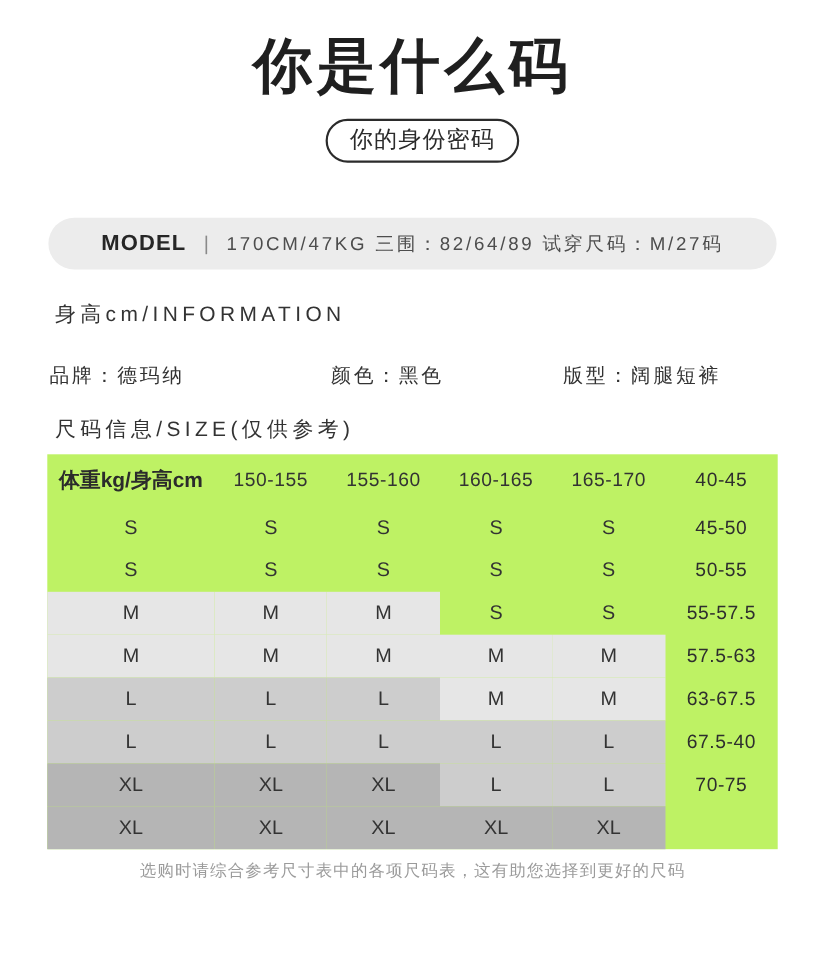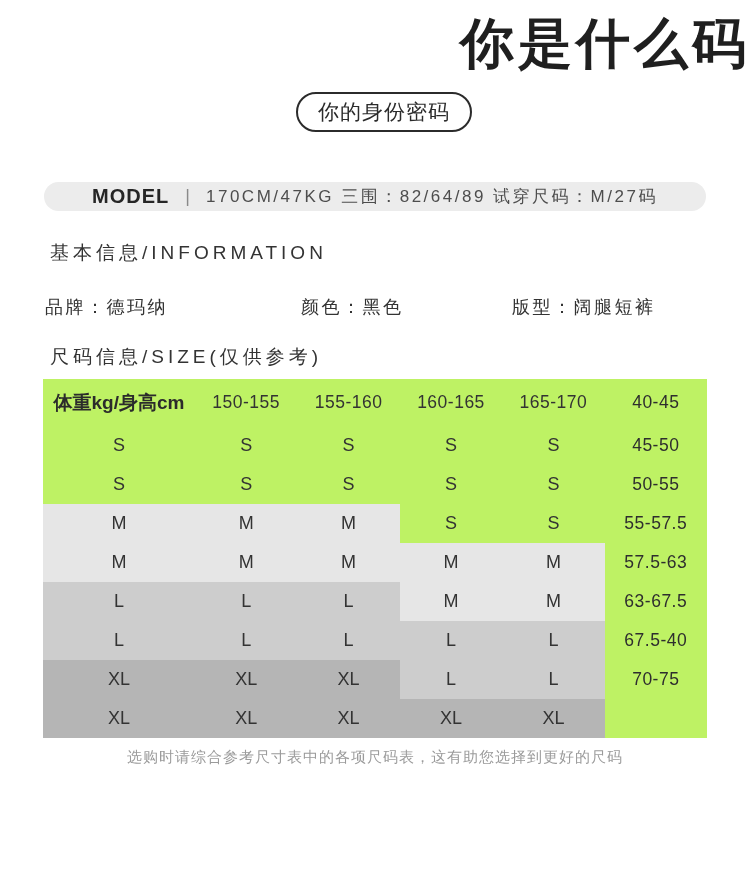--- a/index.html
+++ b/index.html
@@ -6,22 +6,22 @@
   html, body { width: 750px; background: #ffffff; }
   body {
     height: 877px;
     overflow: hidden;
     font-family: "Liberation Sans", sans-serif;
     position: relative;
   }
 
   
   .page-title {
-    margin-top: 12px;
-    text-align: right;
+    margin-top: 28px;
+    text-align: center;
     font-family: "DejaVu Serif", "Liberation Serif", serif;
     font-weight: bold;
     font-size: 54px;
     line-height: 1.15;
     letter-spacing: 4px;
     color: #1f1f1f;
   }
 
   
   .pill-wrap { text-align: center; margin-top: 18px; padding-left: 18px; }
@@ -32,21 +32,21 @@
     padding: 4px 20px;
     font-size: 21px;
     letter-spacing: 1px;
     color: #2b2b2b;
     line-height: 28px;
   }
 
   
   .model-bar {
     width: 662px;
-    height: 29px;
+    height: 47px;
     margin: 50px auto 0;
     background: #ececec;
     border-radius: 24px;
     display: flex;
     align-items: center;
     justify-content: center;
   }
   .model-label {
     font-weight: bold;
     font-size: 20px;
@@ -124,21 +124,21 @@
 <div class="pill-wrap">
   <span class="pill">你的身份密码</span>
 </div>
 
 <div class="model-bar">
   <span class="model-label">MODEL</span>
   <span class="model-divider">|</span>
   <span class="model-details">170CM/47KG 三围：82/64/89 试穿尺码：M/27码</span>
 </div>
 
-<div class="section-heading">基本信息/INFORMATION</div>
+<div class="section-heading">身高cm/INFORMATION</div>
 
 <div class="info-row">
   <span class="field field-brand">品牌：德玛纳</span>
   <span class="field field-color">颜色：黑色</span>
   <span class="field field-style">版型：阔腿短裤</span>
 </div>
 
 <div class="section-heading size">尺码信息/SIZE(仅供参考)</div>
 
 <div id="size-table" style="background: #bef264;">

